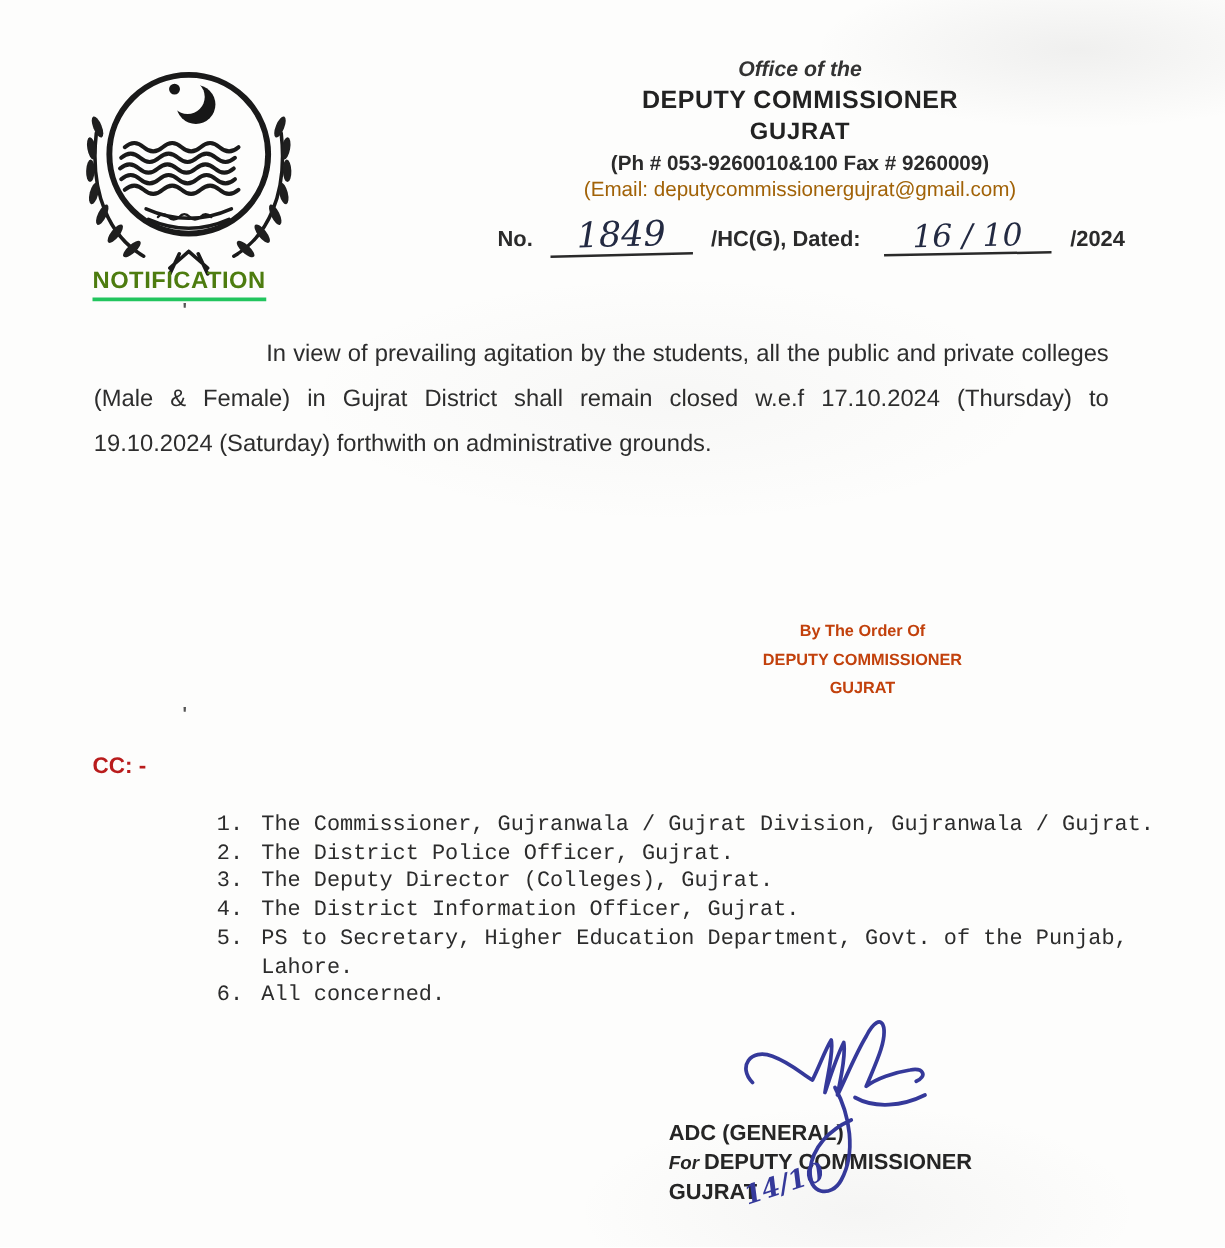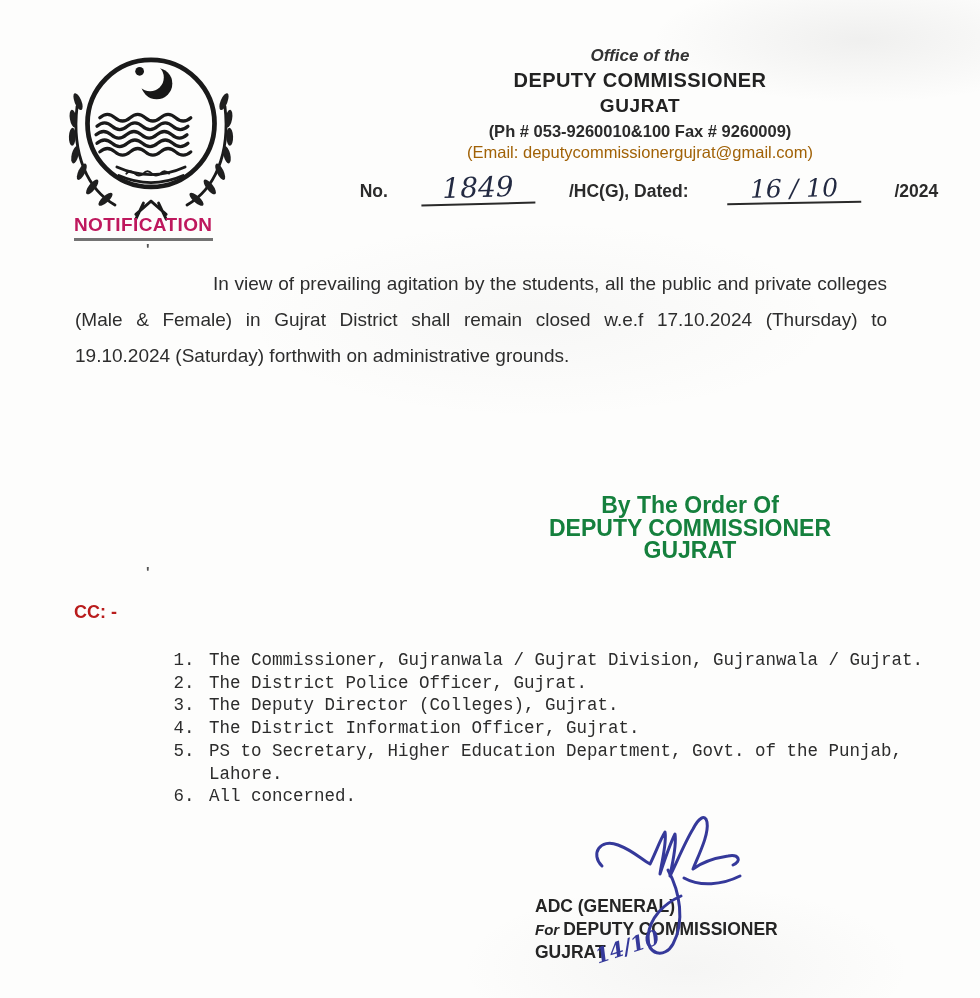--- a/index.html
+++ b/index.html
@@ -21,57 +21,57 @@
 
   .header { position:absolute; left:380px; top:46px; width:520px; text-align:center; }
   .office { font-style:italic; font-weight:700; font-size:17px; color:#333; }
   .title  { font-weight:700; font-size:20px; letter-spacing:.4px; margin-top:3px; color:#222; }
   .city   { font-weight:700; font-size:19px; letter-spacing:.6px; margin-top:3px; color:#222; }
   .phone  { font-weight:700; font-size:16.5px; margin-top:5px; color:#2b2b2b; }
   .email  { font-weight:400; font-size:16.5px; margin-top:2px; color:#a16207; }
 
   .refline {
     margin-top:12px; padding-left:18px;
-    display:flex; justify-content:center; align-items:baseline;
-    font-weight:700; font-size:17.5px; color:#2b2b2b; white-space:nowrap;gap:32px;
+    display:flex; justify-content:space-between; align-items:baseline;
+    font-weight:700; font-size:17.5px; color:#2b2b2b; white-space:nowrap;
   }
   .hand {
     font-family:"DejaVu Serif", serif; font-style:italic; font-weight:400;
     color:#232a42; line-height:1;
   }
   .hand-no {
     display:inline-block; min-width:106px; text-align:center;
     font-size:28px; border-bottom:2.5px solid #2a2a2a;
     transform:rotate(-1.5deg); margin:0 2px 0 1px; padding:0 4px 1px 4px;
   }
   .hand-date {
     display:inline-block; min-width:126px; text-align:center;
     font-size:25px; border-bottom:2.5px solid #2a2a2a;
     transform:rotate(-1deg); margin:0 2px 0 6px; padding:0 4px 1px 4px;
   }
 
   .notif {
     position:absolute; left:74px; top:214px;
-    font-weight:700; font-size:19px; letter-spacing:.4px; color:#be185d;
-    border-bottom:3px solid #737373; padding-bottom:2px;
+    font-weight:700; font-size:19px; letter-spacing:.4px; color:#4d7c0f;
+    border-bottom:3px solid #22c55e; padding-bottom:2px;
   }
   .mark { position:absolute; font-size:15px; font-weight:700; color:#555; }
   .mark1 { left:146px; top:240px; }
   .mark2 { left:146px; top:563px; }
 
   .bodytext {
     position:absolute; left:75px; top:266px; width:812px; margin:0;
     font-size:19px; line-height:36px; text-indent:138px;
     text-align:justify; color:#2d2d2d;
   }
 
   .order {
     position:absolute; left:505px; top:494px; width:370px;
-    text-align:center; font-weight:700; font-size:23px;
-    line-height:22.5px; color:#15803d;
+    text-align:center; font-weight:700; font-size:13px;
+    line-height:22.5px; color:#c2410c;
   }
 
   .cc { position:absolute; left:74px; top:602px; font-weight:700; font-size:18px; color:#b91c1c; }
 
   .cclist {
     position:absolute; left:180px; top:649px; margin:0; padding-left:25px;
     font-size:17.5px; line-height:22.7px; color:#2c2c2c;
     list-style:decimal;
   }
   .cclist li { padding-left:4px;font-family:Liberation Mono, monospace; }

